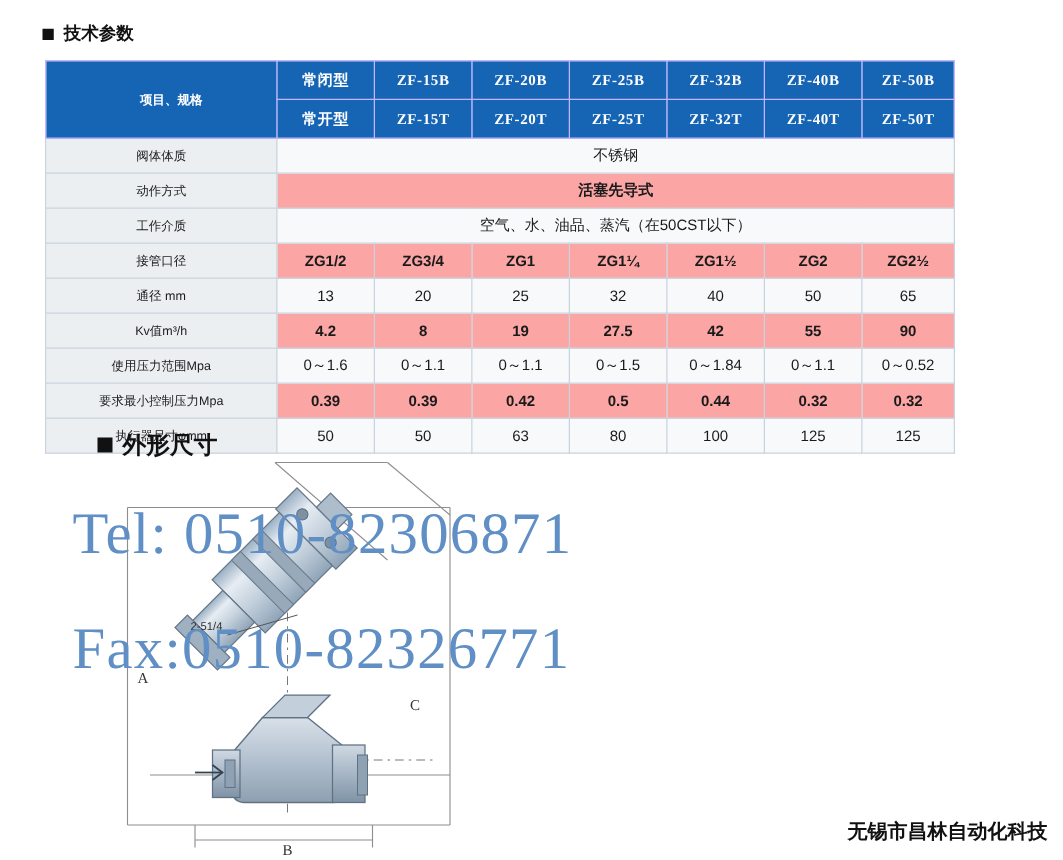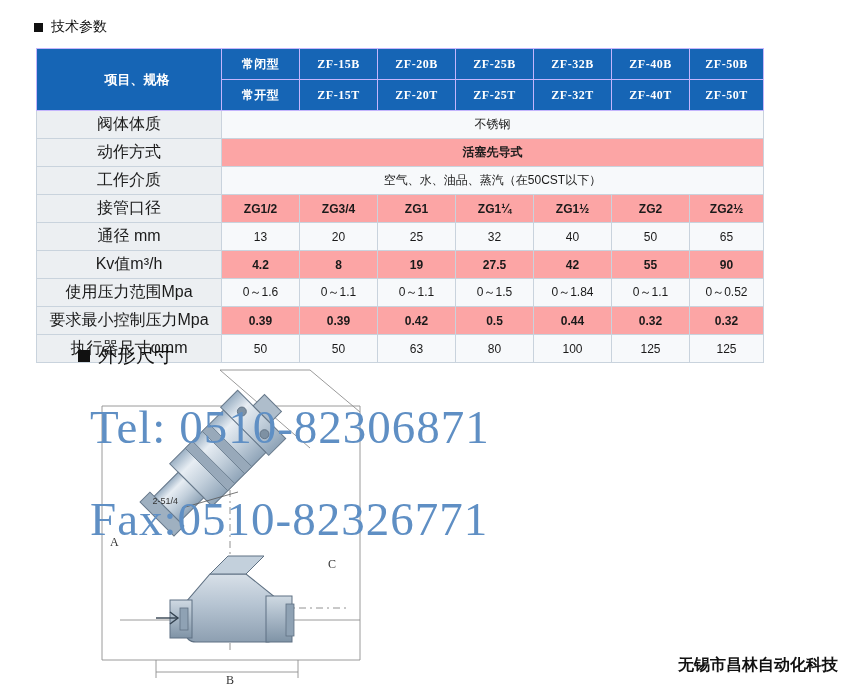--- a/index.html
+++ b/index.html
@@ -12,21 +12,21 @@
     background: #ffffff;
     font-family: "Liberation Sans", sans-serif;
     position: relative;
     overflow: hidden;
   }
 
   
   .section-heading {
     display: flex;
     align-items: center;
-    font-weight: normal;
+    font-weight: bold;
     color: #111;
   }
   .section-heading .bullet {
     display: inline-block;
     width: 9px;
     height: 9px;
     background: #111;
     margin-right: 8px;
   }
   #heading-specs {
@@ -78,29 +78,29 @@
   }
   table.spec tr.hdr td.model {
     font-family: "Liberation Serif", serif;
     font-weight: bold;
     letter-spacing: 0.5px;
   }
   table.spec td.corner {
     background: #1665b5;
     color: #ffffff;
     font-weight: bold;
-    font-size: 13px;
+    font-size: 10px;
     border: 1px solid #2b73bb;
     padding-left: 16px;
   }
   
   table.spec tr.body td.label {
     background: #eceff2;
     text-align: center;
-    font-size: 16px;
+    font-size: 10px;
     color: #1a1a1a;
   }
   table.spec tr.body td.val {
     background: #f7f9fb;
   }
   table.spec tr.body.alt td.val {
     background: #fca5a5;
     font-weight: bold;
   }
 
@@ -116,21 +116,20 @@
 
   
   .watermark {
     position: absolute;
     font-family: "Liberation Serif", serif;
     font-size: 47px;
     color: #5f8fc4;
     letter-spacing: 1px;
     white-space: nowrap;
     font-weight: normal;
-    margin-left: 32px;
   }
   #wm-tel { left: 58px; top: 400px; }
   #wm-fax { left: 58px; top: 492px; }
 
   
   #company {
     position: absolute;
     right: 12px;
     bottom: 12px;
     font-size: 16px;

